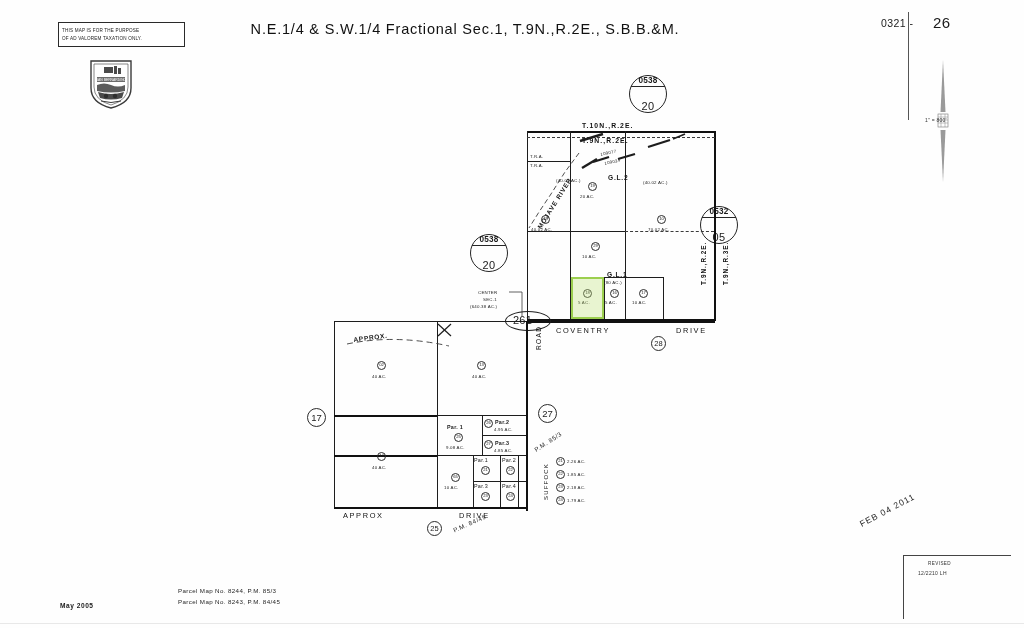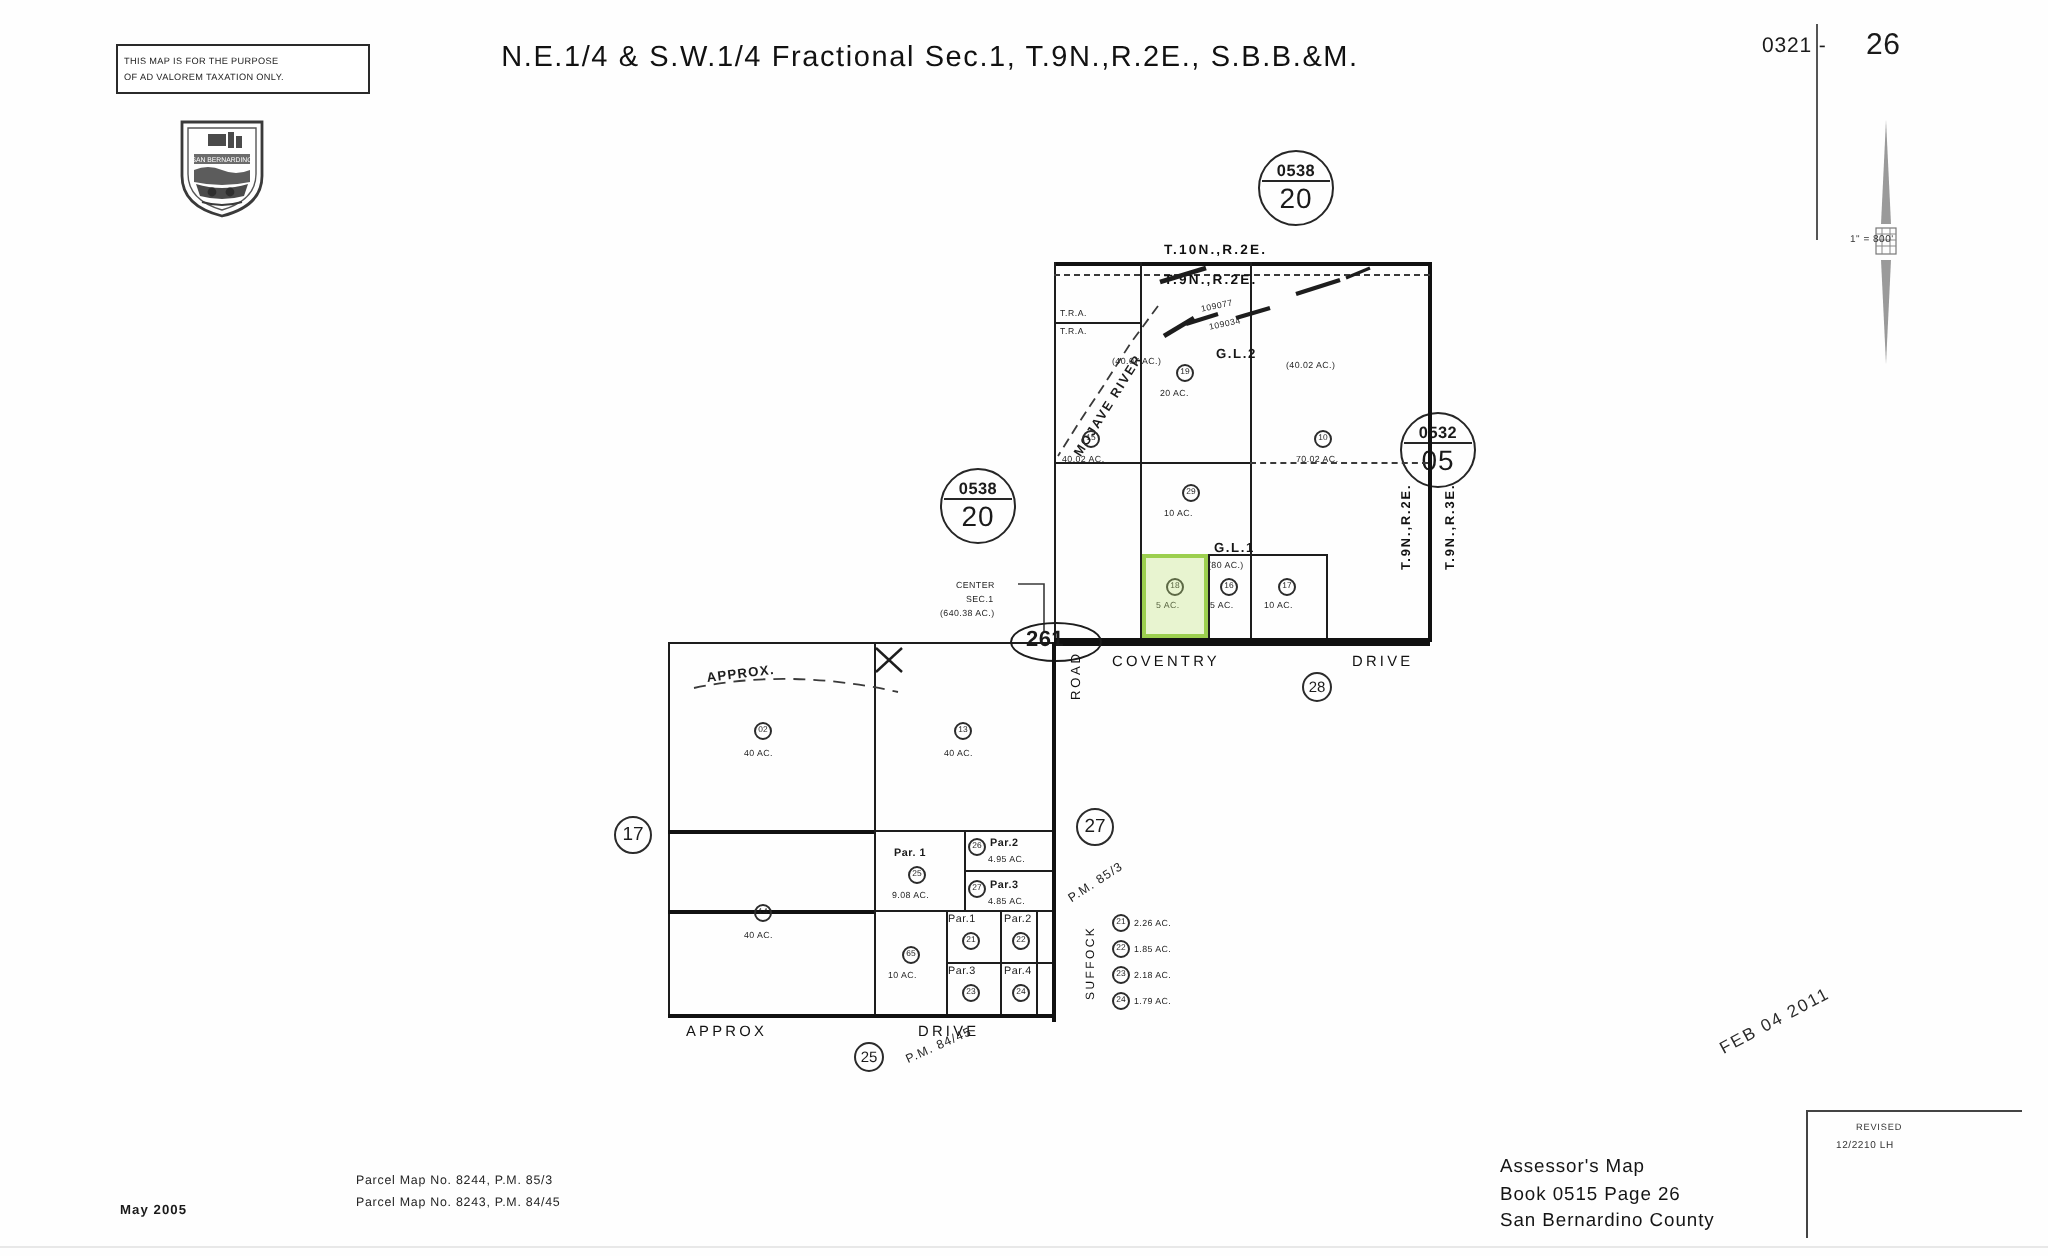--- a/index.html
+++ b/index.html
@@ -65,21 +65,21 @@
   .pc.xl { width:19px; height:19px; font-size:9.5px; }
 
   
   .bref {
     position:absolute; border:1px solid #262626; border-radius:50%;
     width:38px; height:38px; display:flex; flex-direction:column;
     align-items:center; justify-content:center; text-align:center;
   }
   .bref .top { font-size:8.2px; letter-spacing:0.03em; padding-bottom:0.5px;font-weight:bold; }
   .bref .bar { width:34px; height:1px; background:#262626; }
-  .bref .bot { font-size:14px; letter-spacing:0.03em; padding-top:0; }
+  .bref .bot { font-size:11px; letter-spacing:0.03em; padding-top:14px; }
 
   
   .ac  { position:absolute; font-size:4.4px; letter-spacing:0.05em; color:#242424; white-space:pre; }
   .gl  { position:absolute; font-size:6.6px; letter-spacing:0.12em; color:#161616; font-weight:700; white-space:pre; }
   .tra { position:absolute; font-size:4.3px; letter-spacing:0.07em; color:#222; white-space:pre; }
 
   
   .twp {
     position:absolute; font-size:6.8px; letter-spacing:0.16em;
     color:#111; font-weight:700; white-space:pre;
@@ -103,21 +103,21 @@
     position:absolute; left:571px; top:277px; width:33px; height:42px;
     border:2.6px solid #9ccf4f; background:rgba(190,226,120,0.34);
     z-index:5; pointer-events:none;
   }
 
   
   #oval-261 {
     position:absolute; left:505px; top:311px; width:46px; height:20px;
     border:1.2px solid #1d1d1d; border-radius:50%;
   }
-  #label-261 { position:absolute; left:513px; top:314px; font-size:11px; letter-spacing:0.02em;font-weight:bold; }
+  #label-261 { position:absolute; left:513px; top:314px; font-size:11px; letter-spacing:0.02em; }
 
   
   .parlbl { position:absolute; font-size:5.4px; letter-spacing:0.05em; color:#1a1a1a; white-space:pre; }
   .parlbl.b { font-weight:700; }
 
   
   #pm-refs { position:absolute; left:178px; top:586px; font-size:6.2px; line-height:1.75; letter-spacing:0.06em; color:#262626; }
   #map-date { position:absolute; left:60px; top:602px; font-size:6.6px; letter-spacing:0.08em; font-weight:700; color:#1a1a1a; }
   #assessor-block { position:absolute; left:750px; top:576px; font-size:9.4px; line-height:1.45; letter-spacing:0.05em; color:#141414; }
 
@@ -372,25 +372,20 @@
 
   <div class="diag" style="left:533px; top:447px; font-size:6.2px; letter-spacing:0.1em; transform:rotate(-33deg);">P.M. 85/3</div>
   <div class="diag" style="left:452px; top:527px; font-size:6.2px; letter-spacing:0.1em; transform:rotate(-24deg);">P.M. 84/45</div>
 
   <div id="pm-refs">
     <div>Parcel Map No. 8244, P.M. 85/3</div>
     <div>Parcel Map No. 8243, P.M. 84/45</div>
   </div>
   <div id="map-date">May 2005</div>
 
-  <div id="assessor-block">
-    <div>Assessor's Map</div>
-    <div>Book 0515 Page 26</div>
-    <div>San Bernardino County</div>
-  </div>
 
   <div id="date-stamp">FEB 04 2011</div>
 
   <div id="revised-box">
     <div class="rv1">REVISED</div>
     <div class="rv2">12/2210 LH</div>
   </div>
 
 </div>
 

